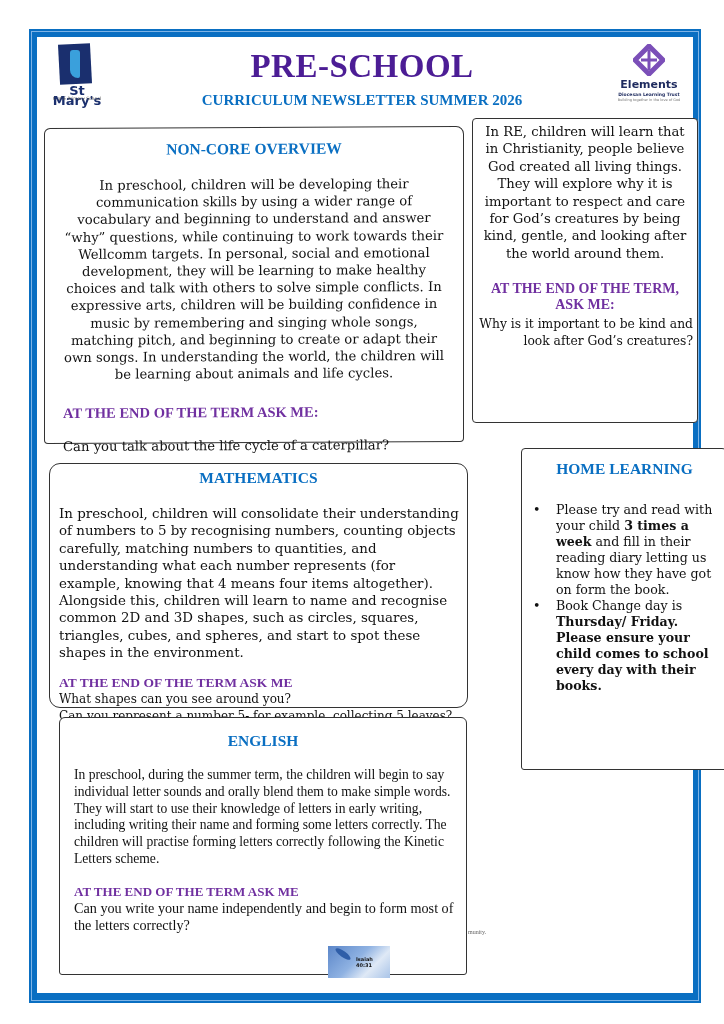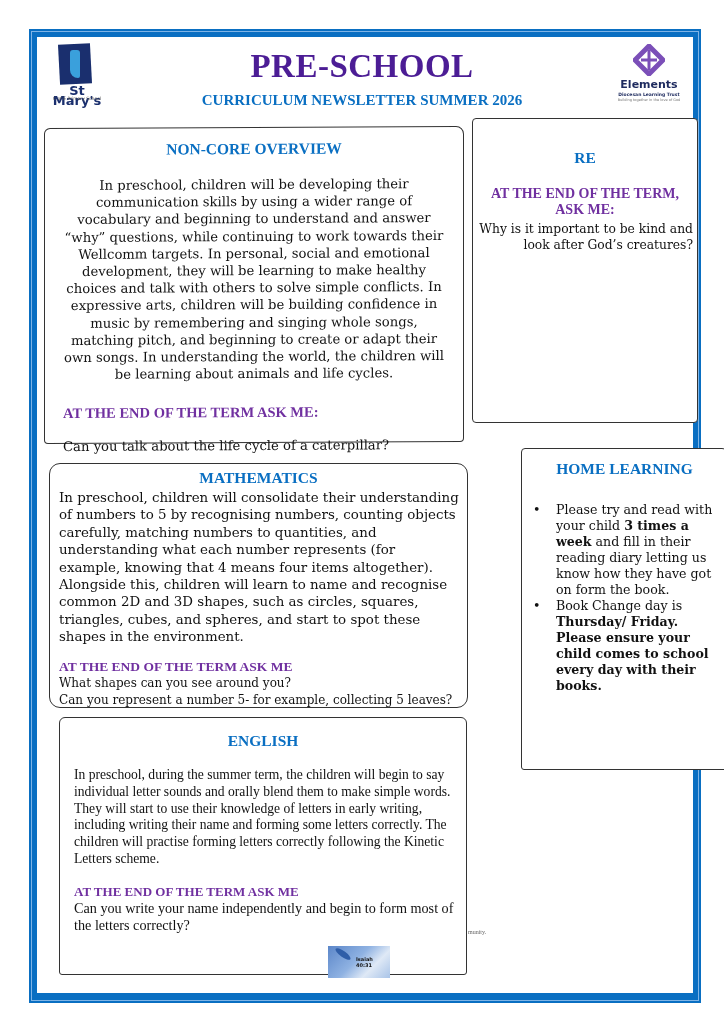--- a/index.html
+++ b/index.html
@@ -53,21 +53,21 @@
   
   .box-re { left:472px; top:118px; width:226px; height:305px; border-radius:4px; }
   .box-re .box-heading { margin-top:30px; }
   .box-re .body { margin:4px 10px 0 10px; text-align:center; font-size:13.2px; line-height:17.4px; }
   .box-re .ask { margin:19px 6px 0 6px; text-align:center; font-size:14px; line-height:16px; }
   .box-re .q { margin:3px 4px 0 4px; text-align:right; font-size:12.3px; line-height:16.4px; }
 
   
   .box-maths { left:49px; top:463px; width:419px; height:245px; border-radius:11px; }
   .box-maths .box-heading { margin-top:5px; }
-  .box-maths .body { margin:2px 8px 0 9px; font-size:13.4px; line-height:17.4px; }
+  .box-maths .body { margin:18px 8px 0 9px; font-size:13.4px; line-height:17.4px; }
   .box-maths .ask { margin:13px 0 0 9px; font-size:13.5px; }
   .box-maths .q { margin:0 0 0 9px; font-size:12px; line-height:17.4px; }
 
   
   .box-home { left:481px; top:448px; width:207px; height:322px; border-radius:4px 6px 3px 3px;margin-left:40px; }
   .box-home .box-heading { margin-top:11px; }
   .box-home ul { margin:24px 8px 0 0; padding:0 0 0 34px; font-size:12.6px; line-height:16px; }
   .box-home li { list-style:none; position:relative; padding-left:0; }
   .box-home li .dot { position:absolute; left:-23px; top:0; }
   .box-home li b { font-weight:bold; }
@@ -117,21 +117,21 @@
 <div class="subtitle">CURRICULUM NEWSLETTER SUMMER 2026</div>
 
 <div class="box box-noncore">
   <div class="box-heading">NON-CORE OVERVIEW</div>
   <p class="body">In preschool, children will be developing their communication skills by using a wider range of vocabulary and beginning to understand and answer “why” questions, while continuing to work towards their Wellcomm targets. In personal, social and emotional development, they will be learning to make healthy choices and talk with others to solve simple conflicts. In expressive arts, children will be building confidence in music by remembering and singing whole songs, matching pitch, and beginning to create or adapt their own songs. In understanding the world, the children will be learning about animals and life cycles.</p>
   <div class="ask">AT THE END OF THE TERM ASK ME:</div>
   <p class="q">Can you talk about the life cycle of a caterpillar?</p>
 </div>
 
 <div class="box box-re">
-  <div class="box-heading">RE</div>
+  <p class="body">In RE, children will learn that in Christianity, people believe God created all living things. They will explore why it is important to respect and care for God’s creatures by being kind, gentle, and looking after the world around them.</p>
   <div class="ask">AT THE END OF THE TERM, ASK ME:</div>
   <p class="q">Why is it important to be kind and look after God’s creatures?</p>
 </div>
 
 <div class="box box-maths">
   <div class="box-heading">MATHEMATICS</div>
   <p class="body">In preschool, children will consolidate their understanding of numbers to 5 by recognising numbers, counting objects carefully, matching numbers to quantities, and understanding what each number represents (for example, knowing that 4 means four items altogether). Alongside this, children will learn to name and recognise common 2D and 3D shapes, such as circles, squares, triangles, cubes, and spheres, and start to spot these shapes in the environment.</p>
   <div class="ask">AT THE END OF THE TERM ASK ME</div>
   <p class="q">What shapes can you see around you?</p>
   <p class="q">Can you represent a number 5- for example, collecting 5 leaves?</p>

